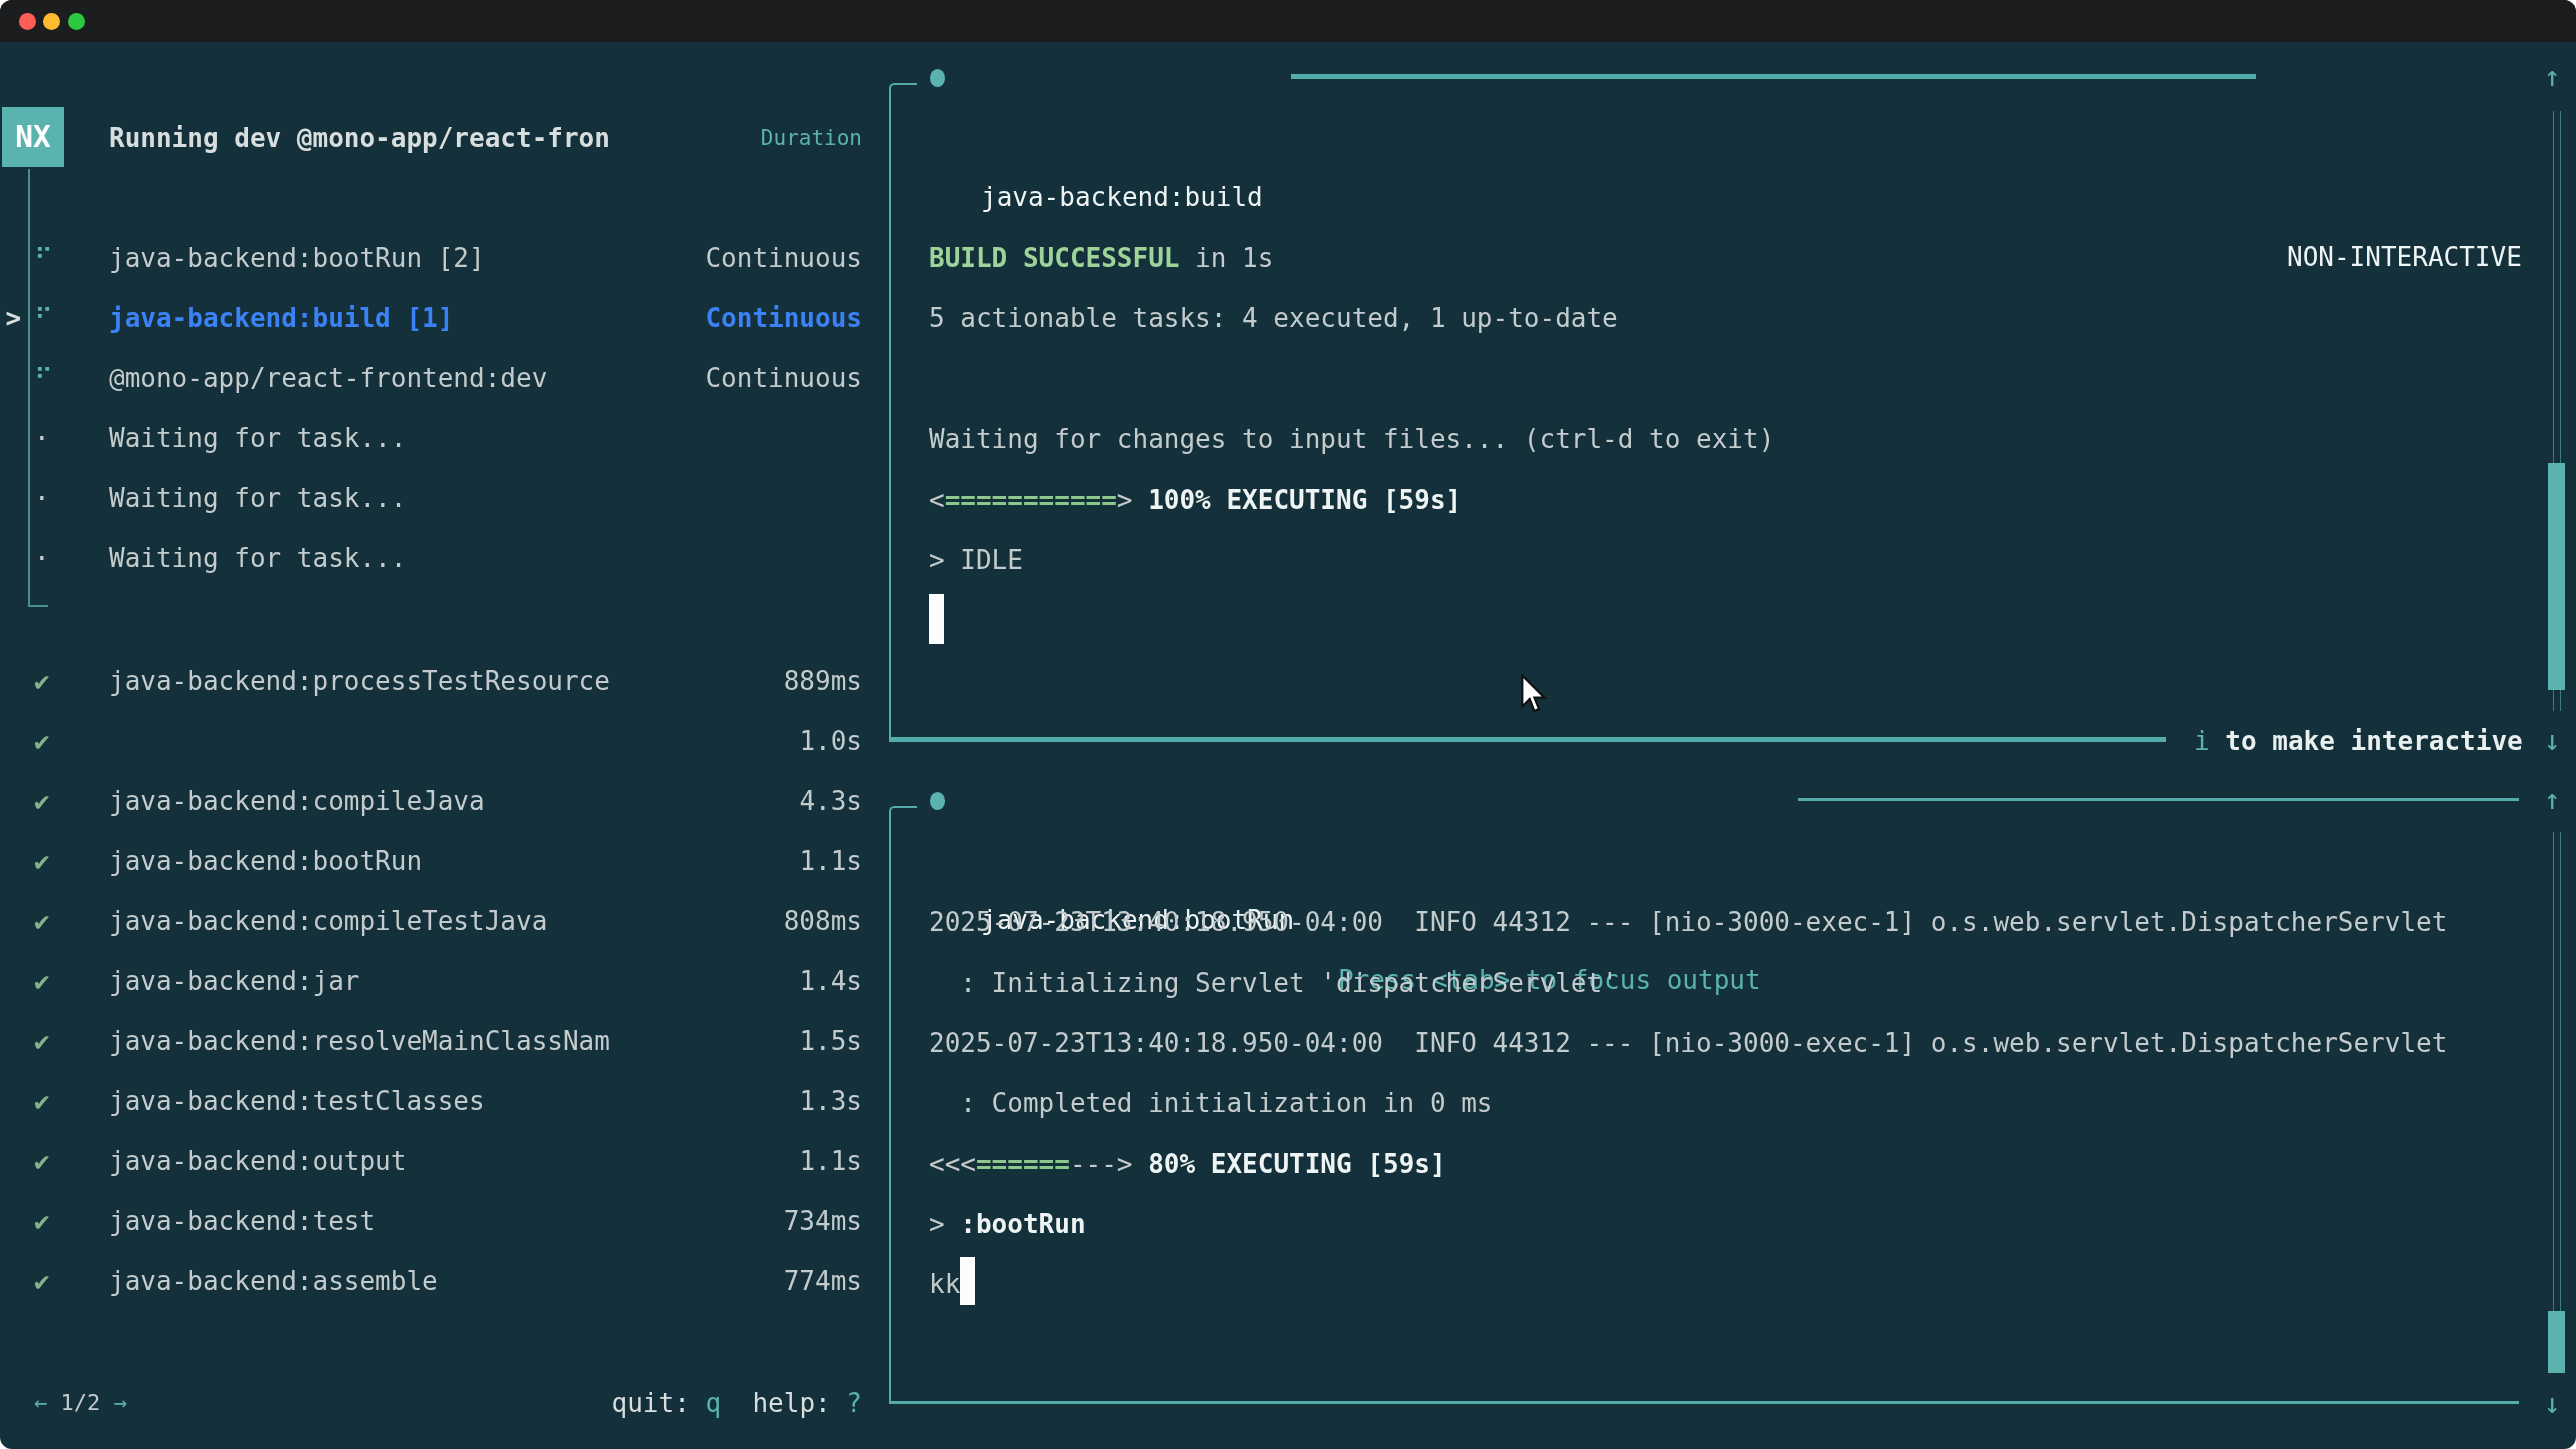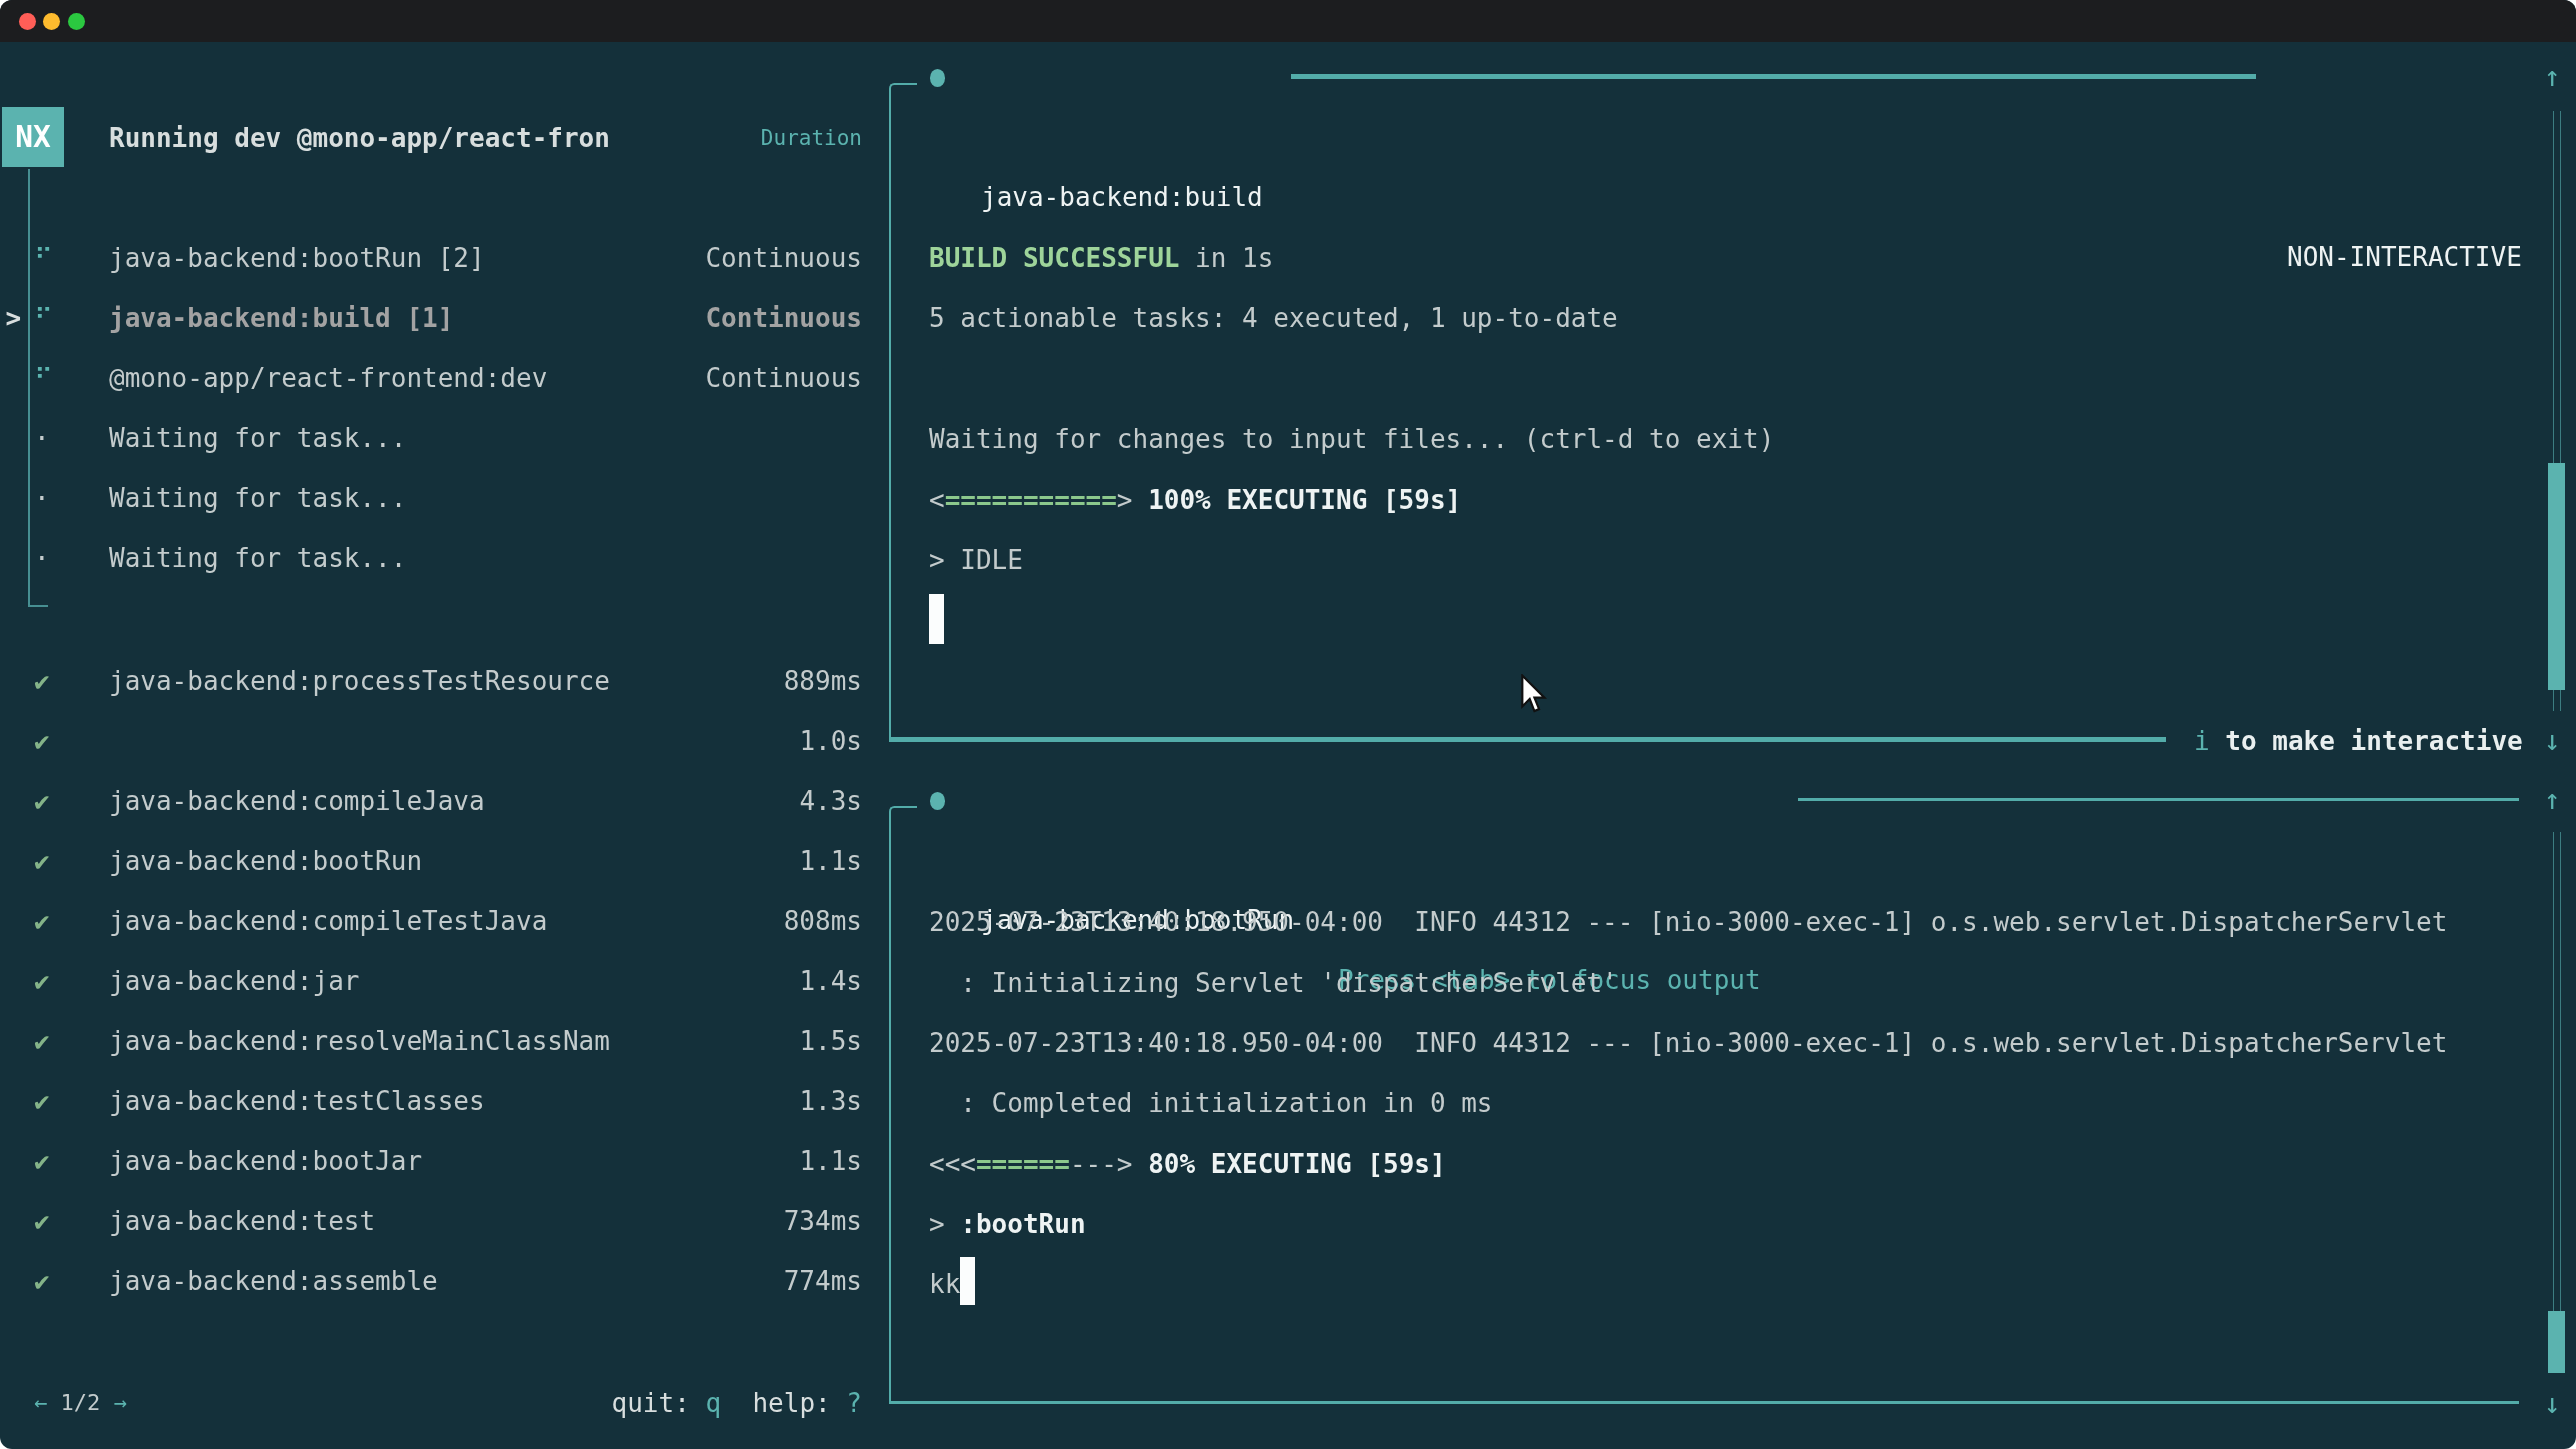--- a/index.html
+++ b/index.html
@@ -38,21 +38,21 @@
                    border-left:2px solid #478f92; border-bottom:2px solid #478f92; }
   .task-rows { position:absolute; left:0; width:872px; }
   .lrow { position:relative; height:60px; line-height:60px; font-size:26px; white-space:pre; }
   .lrow .sel { position:absolute; left:5.4px; color:#d8dede; font-weight:bold; }
   .lrow .licon { position:absolute; left:34px; }
   .licon.spin { color:#5bb3af; }
   .licon.wait { color:#c3cbcc; }
   .licon.done { color:#84b388; }
   .lrow .lname { position:absolute; left:109px; color:#c3cbcc; }
   .lrow .ldur  { position:absolute; right:10px; color:#c3cbcc; }
-  .lrow.selected .lname, .lrow.selected .ldur { color:#a3a3a3; font-weight:bold;text-align:right; }
+  .lrow.selected .lname, .lrow.selected .ldur { color:#3b82f6; font-weight:bold;text-align:right; }
 
   .footer-left  { position:absolute; left:34px; top:1373px; height:60px; line-height:60px;
                   font-size:22px; color:#c3cbcc; white-space:pre; }
   .footer-right { position:absolute; left:0; top:1373px; width:862px; height:60px; line-height:60px;
                   font-size:26px; color:#d8dede; text-align:right; white-space:pre; }
 
   
   .pane-border { position:absolute; border-color:#53aca9; border-style:solid; border-width:0;
                  border-top-left-radius:5.4px; }
   .rule { position:absolute; background:#53aca9; }
@@ -96,21 +96,21 @@
     </div>
   <div class="task-rows" id="completed-rows" style="top:651px">
       <div class="lrow"><span class="licon done">✔</span><span class="lname">java-backend:processTestResource</span><span class="ldur">889ms</span></div>
       <div class="lrow"><span class="licon done">✔</span><span class="ldur">1.0s</span></div>
       <div class="lrow"><span class="licon done">✔</span><span class="lname">java-backend:compileJava</span><span class="ldur">4.3s</span></div>
       <div class="lrow"><span class="licon done">✔</span><span class="lname">java-backend:bootRun</span><span class="ldur">1.1s</span></div>
       <div class="lrow"><span class="licon done">✔</span><span class="lname">java-backend:compileTestJava</span><span class="ldur">808ms</span></div>
       <div class="lrow"><span class="licon done">✔</span><span class="lname">java-backend:jar</span><span class="ldur">1.4s</span></div>
       <div class="lrow"><span class="licon done">✔</span><span class="lname">java-backend:resolveMainClassNam</span><span class="ldur">1.5s</span></div>
       <div class="lrow"><span class="licon done">✔</span><span class="lname">java-backend:testClasses</span><span class="ldur">1.3s</span></div>
-      <div class="lrow"><span class="licon done">✔</span><span class="lname">java-backend:bootJar</span><span class="ldur">1.1s</span></div>
+      <div class="lrow"><span class="licon done">✔</span><span class="lname">java-backend:output</span><span class="ldur">1.1s</span></div>
       <div class="lrow"><span class="licon done">✔</span><span class="lname">java-backend:test</span><span class="ldur">734ms</span></div>
       <div class="lrow"><span class="licon done">✔</span><span class="lname">java-backend:assemble</span><span class="ldur">774ms</span></div>
     </div>
 
   <div class="footer-left"><span class="teal">←</span><span> </span><span>1/2</span><span> </span><span class="teal">→</span></div>
 
   <div class="footer-right"><span>quit: </span><span class="teal">q</span><span>  </span><span>help: </span><span class="teal">?</span></div>
 
   <div class="row" style="left:0;top:47px;width:100%">
     <span class="bullet" style="left:930px;top:21.5px"></span>

